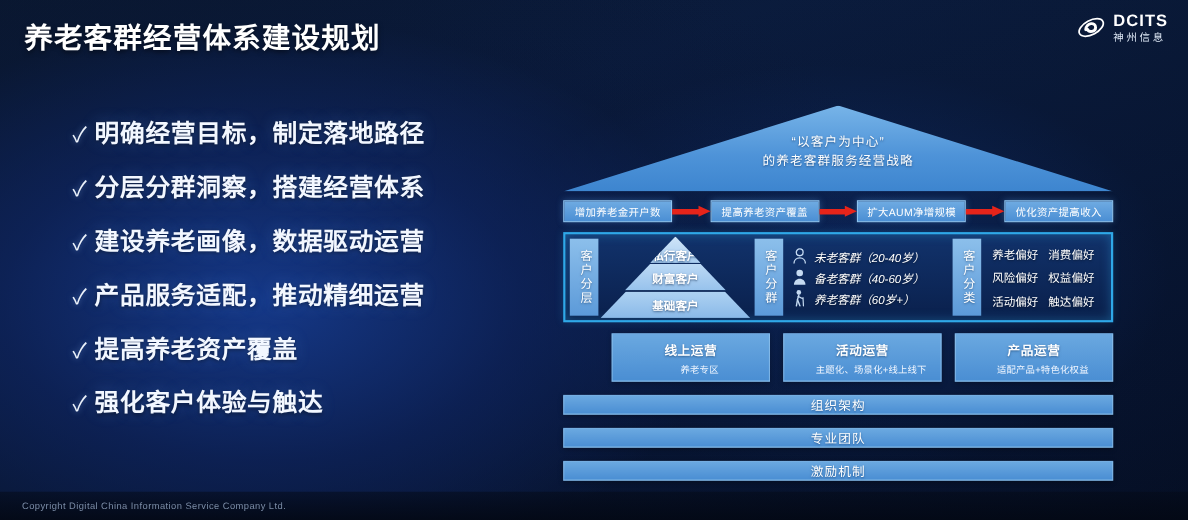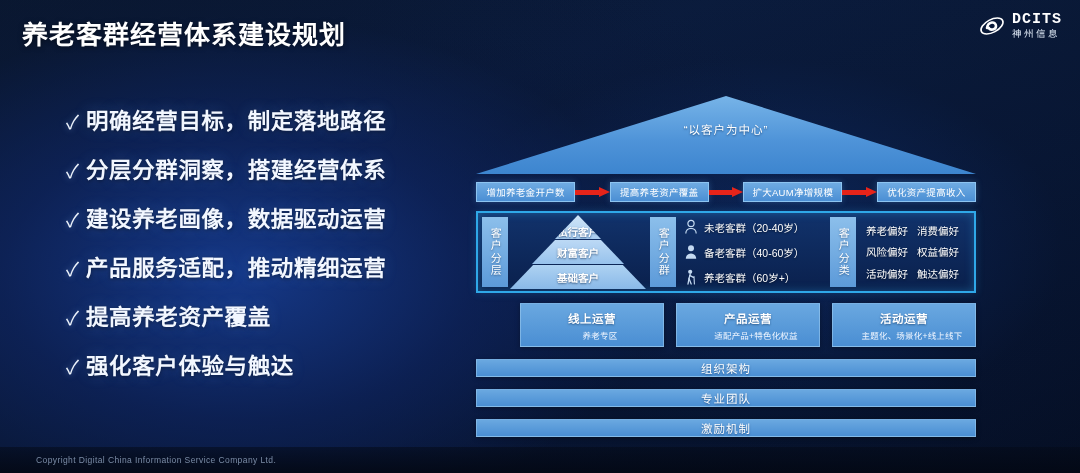--- a/index.html
+++ b/index.html
@@ -20,42 +20,42 @@
     overflow:hidden;
   }
   
   .title-bar{ position:absolute; left:0; top:0; width:100%; height:58px; }
   .slide-title{
     position:absolute; left:22px; top:14px;
     font-size:26px; font-weight:bold; letter-spacing:1px;
     color:#ffffff; text-shadow:0 1px 5px rgba(0,0,0,.55);
     white-space:nowrap;
   }
-  .brand{ position:absolute; right:18px; top:12px; display:flex; align-items:center; gap:7px;font-family:Liberation Mono, monospace; }
+  .brand{ position:absolute; right:18px; top:12px; display:flex; gap:7px; }
   .brand-mark{ width:26px; height:26px; position:relative; }
   .brand-mark svg{ display:block; }
   .brand-text{ display:flex; flex-direction:column; line-height:1; }
   .brand-en{ font-size:15px; font-weight:bold; letter-spacing:1px; color:#fff; }
   .brand-cn{ font-size:9.5px; letter-spacing:2.5px; color:#dfe9f6; margin-top:3px; }
 
   
   .bullets{ position:absolute; left:66px; top:103px; width:400px; }
   .bullet{ display:flex; align-items:baseline; margin-bottom:17px; }
   .tick{
     width:20px; flex:0 0 20px; font-size:19px; color:#eef4fc;
     line-height:1; font-weight:300; text-shadow:0 0 6px rgba(140,190,255,.5);
   }
   .btext{
     font-size:22.5px; font-weight:bold; color:#f2f7ff; letter-spacing:.6px;
     text-shadow:0 1px 4px rgba(0,0,0,.5), 0 0 14px rgba(90,150,235,.32);
     white-space:nowrap;
   }
 
   
-  .diagram{ position:absolute; left:472px; top:96px; width:512px; height:330px; }
+  .diagram{ position:absolute; left:508px; top:96px; width:512px; height:330px; }
 
   
   .roof{ position:relative; width:500px; height:78px; margin-left:4px; }
   .roof-shape{
     position:absolute; inset:0;
     background:linear-gradient(180deg,#77b4e8 0%,#4e93d8 58%,#3d85cf 100%);
     clip-path:polygon(50% 0%, 100% 100%, 0% 100%);
   }
   .roof-text{
     position:absolute; left:0; right:0; top:26px;
@@ -125,21 +125,21 @@
   .tier1 span{ margin-top:9px; white-space:nowrap; color:#ffffff;
     text-shadow:0 1px 2px rgba(20,60,110,.9); }
   .tier2{ top:25px; width:92px; height:24px;
     background:linear-gradient(180deg,#bcd9f5,#97c2ec);
     clip-path:polygon(25% 0%,75% 0%,100% 100%,0% 100%); }
   .tier3{ top:50px; width:136px; height:24px;
     background:linear-gradient(180deg,#aed2f2,#8ab9e8);
     clip-path:polygon(17% 0%,83% 0%,100% 100%,0% 100%); }
 
   
-  .grows{ display:flex; flex-direction:column; justify-content:center; gap:9px; padding-left:8px; }
+  .grows{ display:flex; flex-direction:column; justify-content:center; gap:3px; padding-left:8px;font-style:italic; }
   .grow{ display:flex; align-items:center; gap:6px; }
   .gicon{ width:14px; height:16px; flex:0 0 14px; opacity:.95; }
   .glabel{ font-size:10.5px; color:#ffffff; white-space:nowrap;
     text-shadow:0 1px 2px rgba(0,0,0,.5); }
 
   
   .tags{ display:grid; grid-template-columns:1fr 1fr; grid-auto-rows:1fr;
     align-content:center; width:100%; height:100%; padding:7px 6px 7px 10px; }
   .tag{ display:flex; align-items:center; font-size:10.5px; color:#ffffff;
     white-space:nowrap; text-shadow:0 1px 2px rgba(0,0,0,.5); }
@@ -166,21 +166,21 @@
     display:flex; align-items:center; justify-content:center;
     font-size:11.5px; color:#ffffff; letter-spacing:1px;
     text-shadow:0 1px 2px rgba(10,40,80,.55);
     box-shadow:0 1px 5px rgba(0,0,0,.3);
   }
 
   
   .footer{
     position:absolute; left:0; bottom:0; width:100%; height:26px;
     background:linear-gradient(180deg,rgba(4,10,24,.55),rgba(3,8,20,.9));
-    display:flex; align-items:center;padding-left:16px;
+    display:flex; align-items:center;
   }
   .copyright{ font-size:8.5px; color:#7b8ca6; margin-left:20px; letter-spacing:.4px; }
 </style>
 </head>
 <body>
 
 <div id="slide">
 
   <div class="title-bar">
     <div class="slide-title">养老客群经营体系建设规划</div>
@@ -224,20 +224,21 @@
       <span class="btext">强化客户体验与触达</span>
     </div>
   </div>
 
   <div class="diagram">
 
     <div class="roof">
       <div class="roof-shape"></div>
       <div class="roof-text">
         <div>“以客户为中心”</div>
+        <div>的养老客群服务经营战略</div>
       </div>
     </div>
 
     <div class="strategy">
       <div class="sbox">增加养老金开户数</div>
       <div class="arrow"></div>
       <div class="sbox">提高养老资产覆盖</div>
       <div class="arrow"></div>
       <div class="sbox">扩大AUM净增规模</div>
       <div class="arrow"></div>
@@ -312,26 +313,26 @@
       </div>
 
     </div>
 
     <div class="ops">
       <div class="op">
         <span class="op-title">线上运营</span>
         <span class="op-sub">养老专区</span>
       </div>
       <div class="op">
+        <span class="op-title">活动运营</span>
+        <span class="op-sub">主题化、场景化+线上线下</span>
+      </div>
+      <div class="op">
         <span class="op-title">产品运营</span>
         <span class="op-sub">适配产品+特色化权益</span>
-      </div>
-      <div class="op">
-        <span class="op-title">活动运营</span>
-        <span class="op-sub">主题化、场景化+线上线下</span>
       </div>
     </div>
 
     <div class="base">
       <div class="bcard">组织架构</div>
       <div class="bcard">专业团队</div>
       <div class="bcard">激励机制</div>
     </div>
 
   </div>

